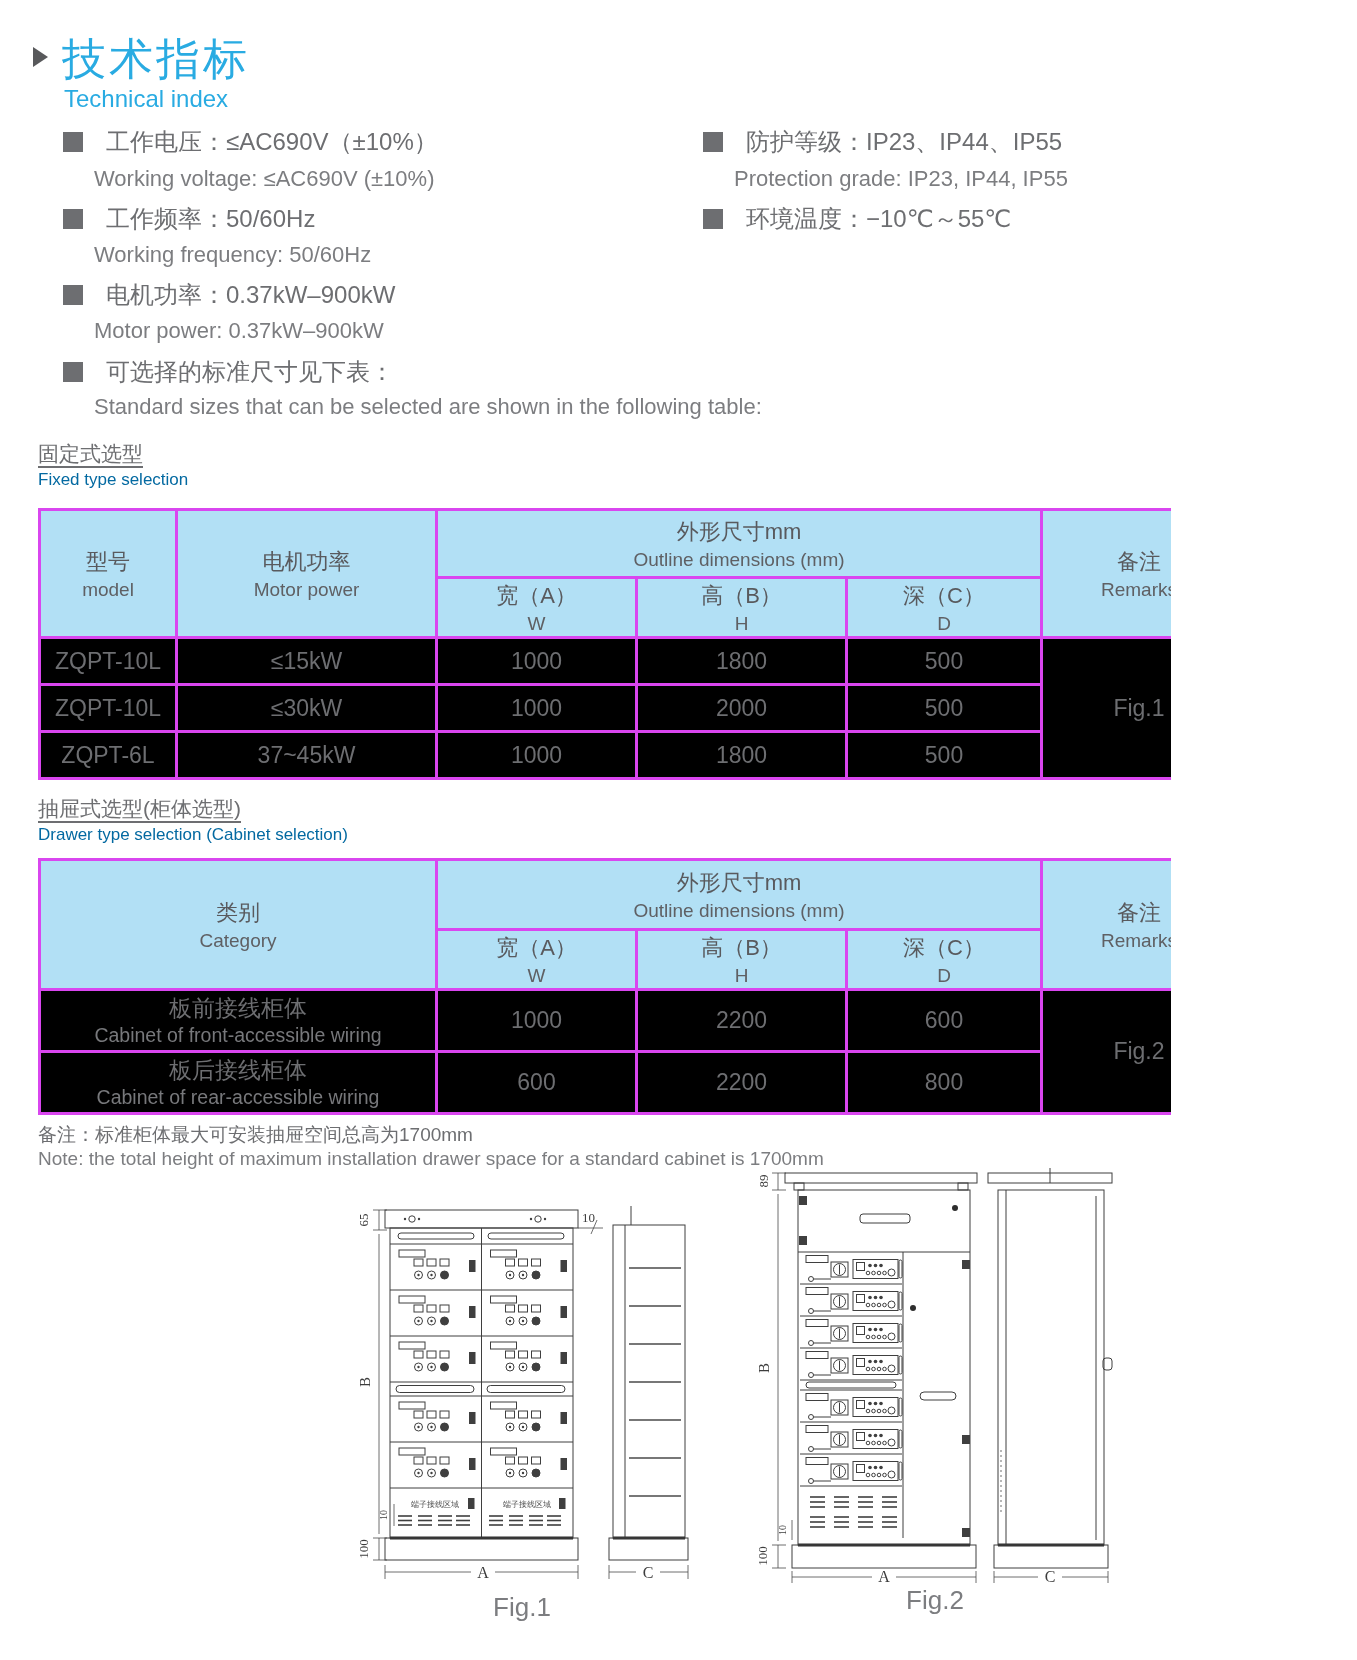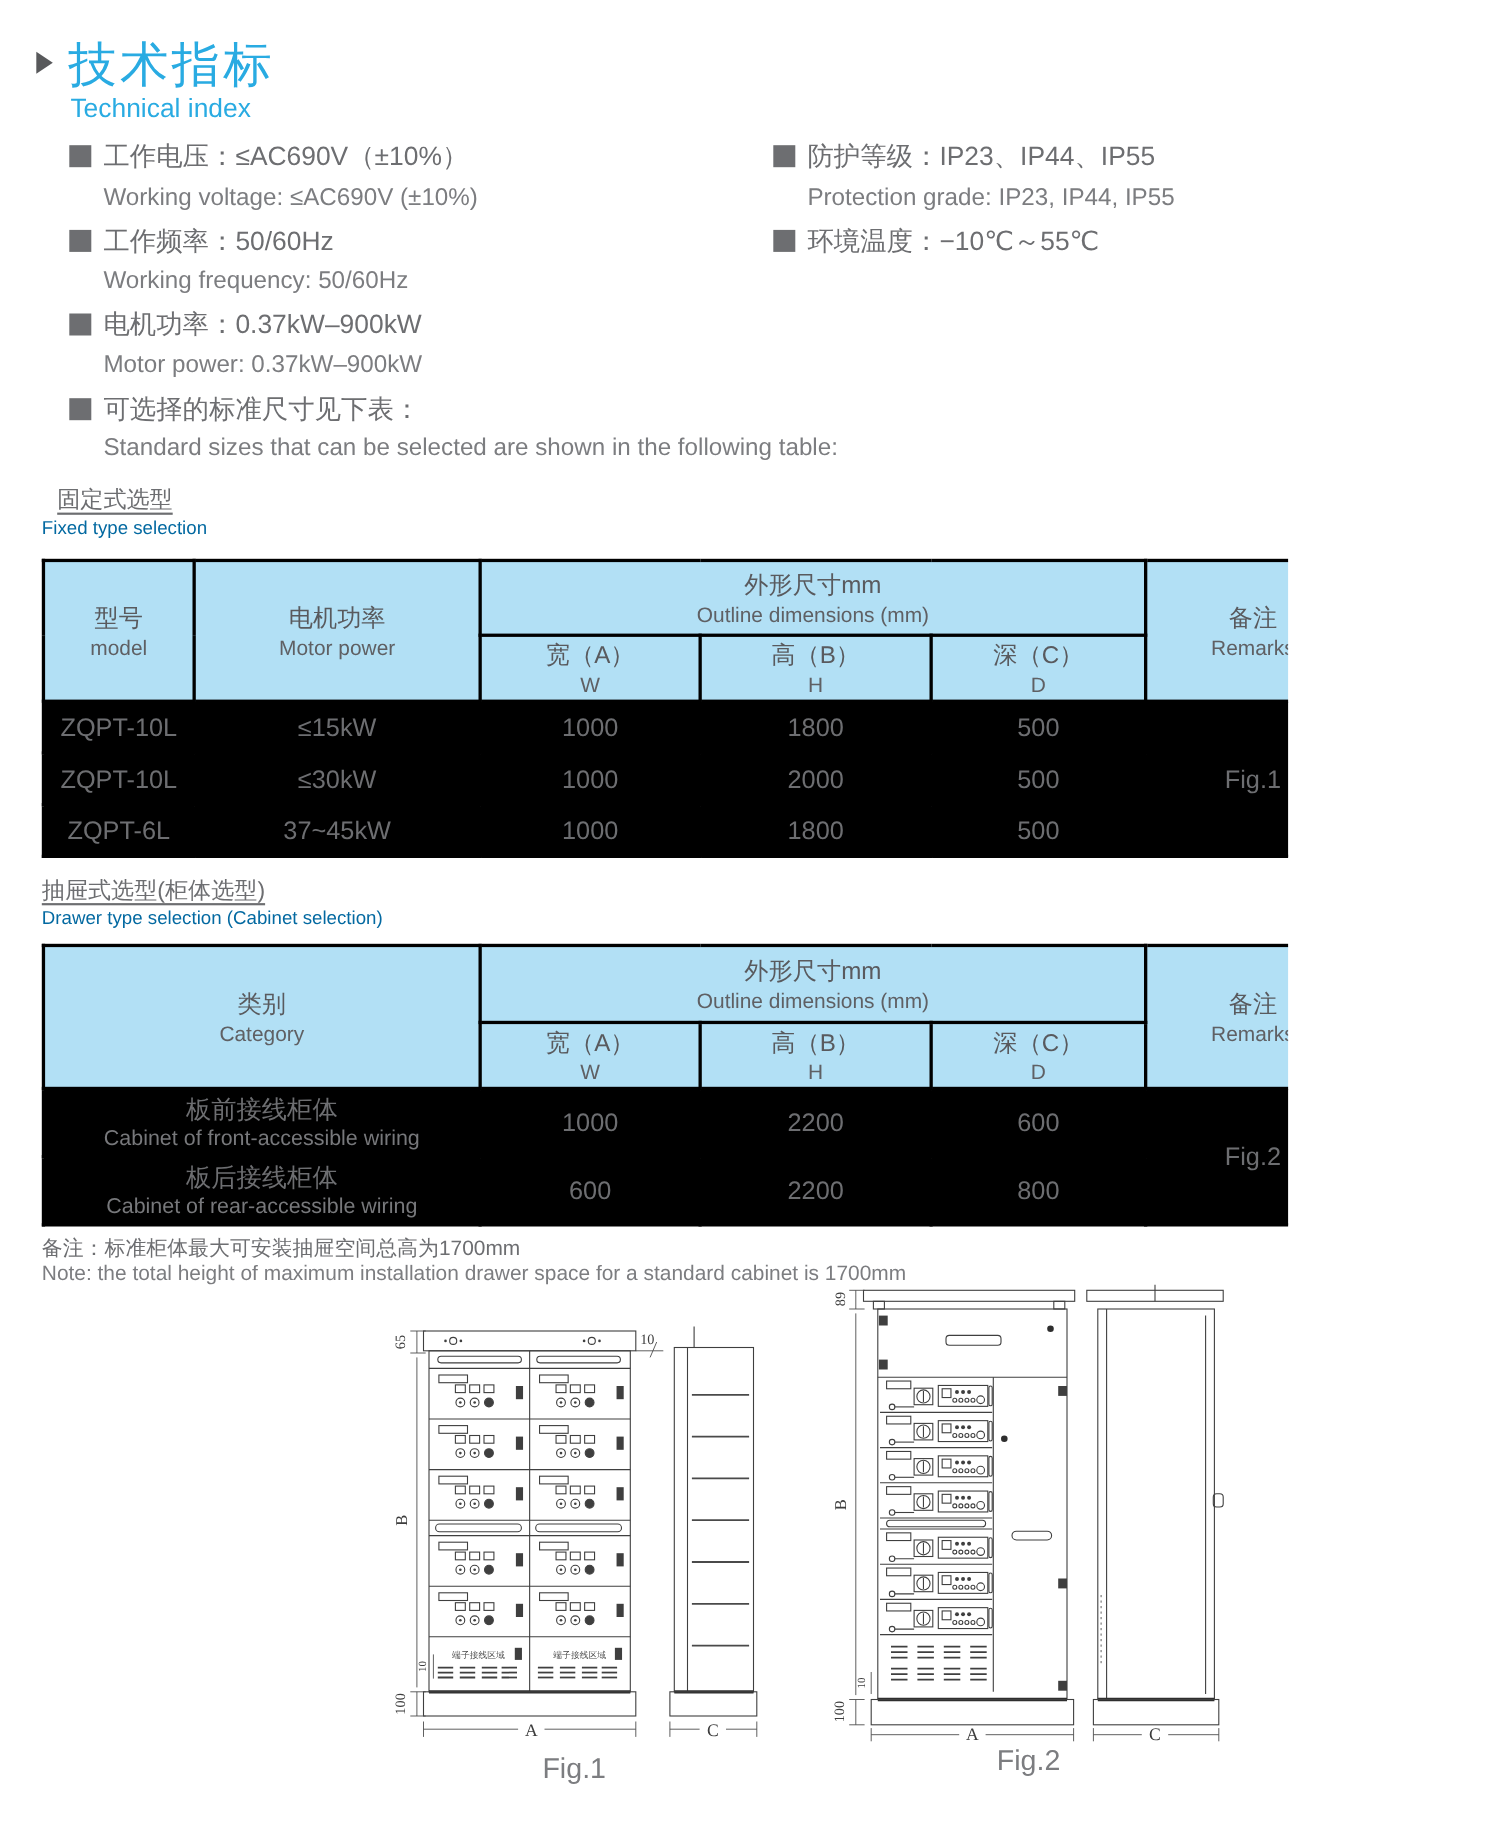--- a/index.html
+++ b/index.html
@@ -5,27 +5,27 @@
   * { margin:0; padding:0; box-sizing:border-box; }
   html,body { background:#fff; }
   #page {
     position:relative; width:1171px; height:1660px; background:#fff;
     font-family:"Liberation Sans","DejaVu Sans",sans-serif; color:#6d6e71; overflow:hidden;
   }
   .abs { position:absolute; }
   .title-zh { font-size:44px; color:#29abe2; letter-spacing:3px; }
   .title-en { font-size:24px; color:#29abe2; }
   .tri { width:0; height:0; border-left:15px solid #58595b; border-top:10px solid transparent; border-bottom:10px solid transparent; }
-  .spec-zh { font-size:24px; color:#6d6e71; display:flex; align-items:center; gap:11px; white-space:nowrap; }
+  .spec-zh { font-size:24px; color:#6d6e71; display:flex; align-items:center; gap:23px; white-space:nowrap; }
   .bullet { width:20px; height:20px; background:#6d6e71; flex:none; }
   .spec-en { font-size:22px; color:#7c7d80; padding-left:31px; white-space:nowrap; }
   .sec-zh { font-size:21px; color:#6d6e71; text-decoration:underline; text-underline-offset:5px; }
   .sec-en { font-size:17px; color:#0369a1; }
   table.spec-table { position:absolute; left:38px; border-collapse:collapse; table-layout:fixed; width:1197px; text-align:center; }
-  .spec-table th, .spec-table td { border:3px solid #000000; padding:0; font-weight:normal; vertical-align:middle; }
+  .spec-table th, .spec-table td { border:3px solid #d946ef; padding:0; font-weight:normal; vertical-align:middle; }
   .spec-table th { background:#b2e0f5; color:#595a5e; }
   .spec-table td { background:#000000; color:#6d6e71; font-size:23px; }
   .th-zh { font-size:22px; line-height:1.45; }
   .th-en { font-size:19px; line-height:1.25; color:#5f6064; }
   .t1 thead tr:nth-child(1){ height:68px; } .t1 thead tr:nth-child(2){ height:60px; }
   .t1 tbody tr { height:47px; }
   .t2 thead tr:nth-child(1){ height:70px; } .t2 thead tr:nth-child(2){ height:60px; }
   .t2 tbody tr { height:62px; }
   .cat-zh { font-size:23px; line-height:1.3; }
   .cat-en { font-size:19.5px; line-height:1.2; color:#77787b; }
@@ -75,21 +75,21 @@
     <span class="bullet"></span>
     <span>环境温度：−10℃～55℃</span>
   </div>
 
   <div class="abs spec-zh" style="left:63px; top:356px;">
     <span class="bullet"></span>
     <span>可选择的标准尺寸见下表：</span>
   </div>
   <div class="abs spec-en" style="left:63px; top:394px;">Standard sizes that can be selected are shown in the following table:</div>
 
-  <div class="abs sec-zh" style="left:38px; top:440px;margin-left:14px;">固定式选型</div>
+  <div class="abs sec-zh" style="left:38px; top:440px;">固定式选型</div>
   <div class="abs sec-en" style="left:38px; top:470px;">Fixed type selection</div>
 
   <table class="spec-table t1" style="top:508px;">
     <colgroup>
         <col style="width:137px">
         <col style="width:260px">
         <col style="width:200px">
         <col style="width:210px">
         <col style="width:195px">
         <col style="width:195px">

